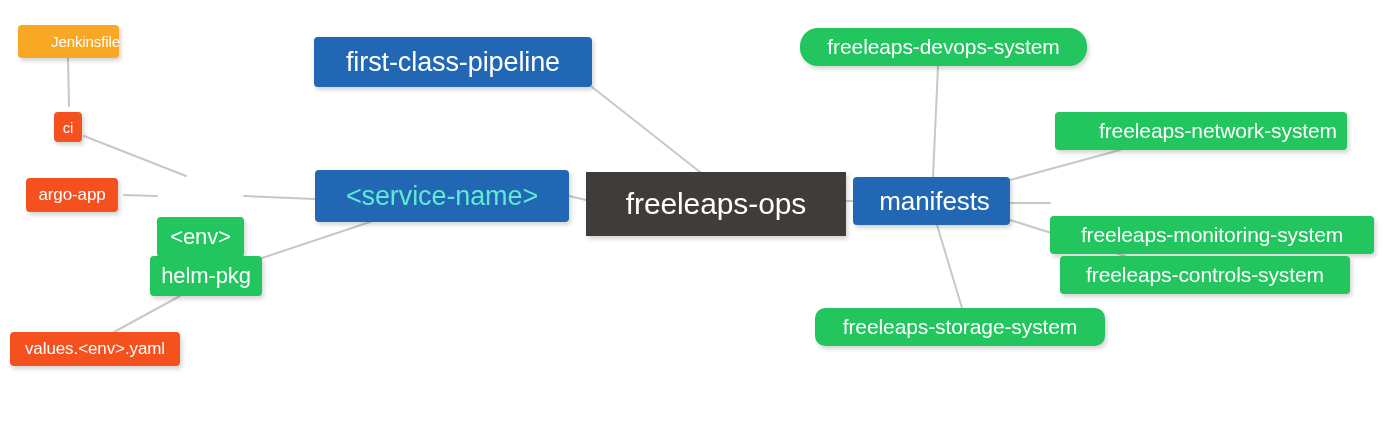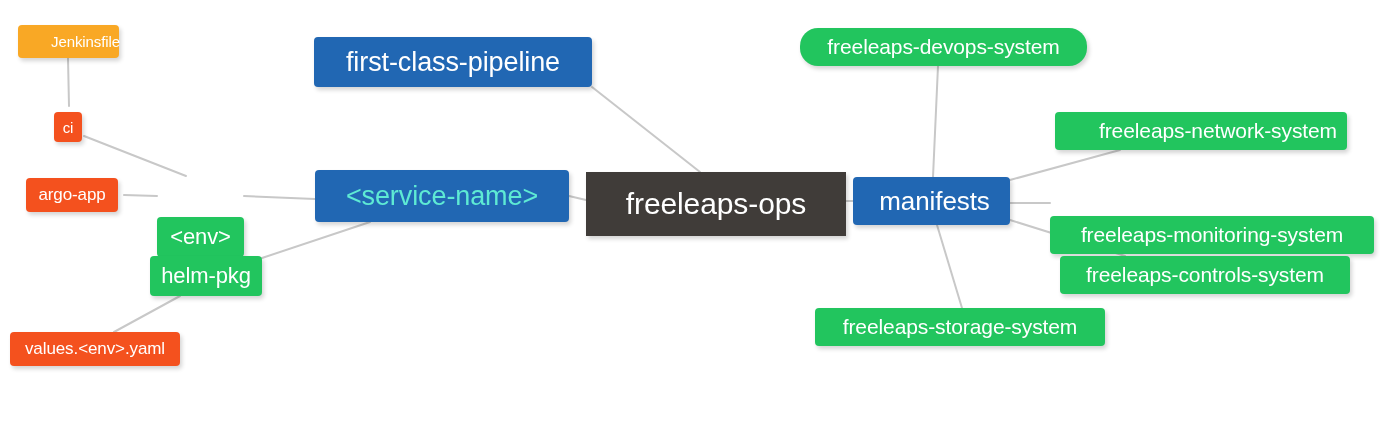--- a/index.html
+++ b/index.html
@@ -101,17 +101,17 @@
       </div>
       <div class="mm-node" style="left: 1055px; top: 112px; width: 292px; height: 38px; background: rgb(34, 197, 94); font-size: 21px; color: rgb(255, 255, 255); justify-content: flex-end;">
         <span>freeleaps-network-system</span>
       </div>
       <div class="mm-node" style="left: 1050px; top: 186px; width: 324px; height: 38px; background: rgb(34, 197, 94); font-size: 21px; color: rgb(255, 255, 255); margin-top: 30px;">
         <span>freeleaps-monitoring-system</span>
       </div>
       <div class="mm-node" style="left: 1060px; top: 256px; width: 290px; height: 38px; background: rgb(34, 197, 94); font-size: 21px; color: rgb(255, 255, 255); text-align: center;">
         <span>freeleaps-controls-system</span>
       </div>
-      <div class="mm-node" style="left: 815px; top: 308px; width: 290px; height: 38px; background: rgb(34, 197, 94); font-size: 21px; color: rgb(255, 255, 255);">
+      <div class="mm-node" style="left: 815px; top: 308px; width: 290px; height: 38px; background: rgb(34, 197, 94); font-size: 21px; color: rgb(255, 255, 255); border-radius: 10px;">
         <span>freeleaps-storage-system</span>
       </div>
     </div>
 </div>
 
 </body></html>

